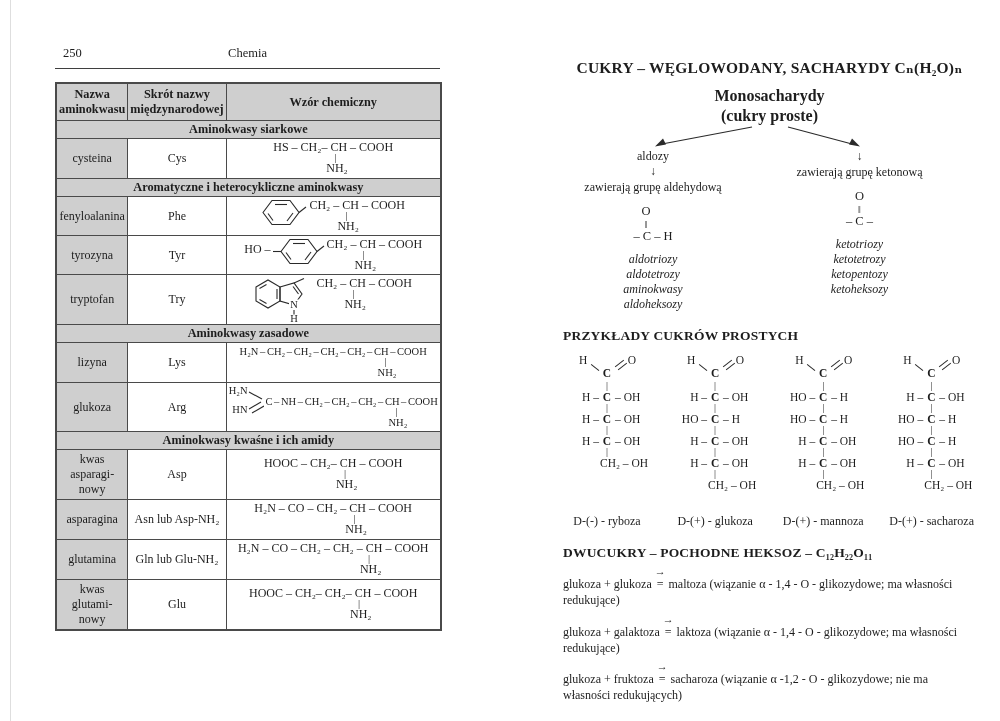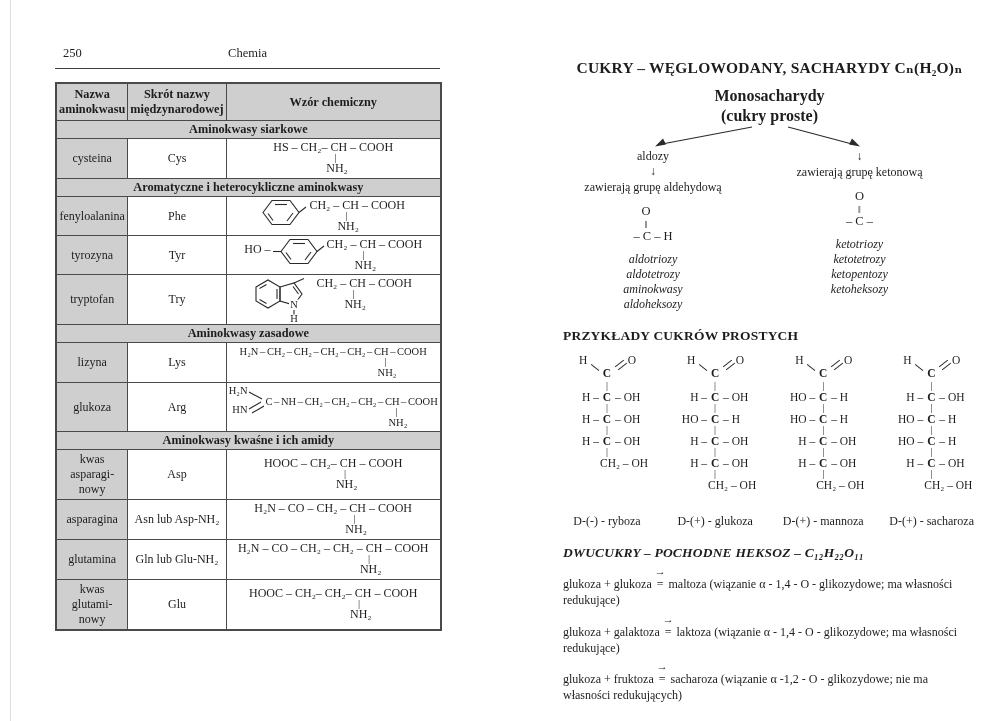--- a/index.html
+++ b/index.html
@@ -68,21 +68,21 @@
   .cho-b1  { position:absolute; left:25px; top:11px; width:10px; height:1.2px; background:#2a2a2a; transform:rotate(38deg); }
   .cho-b2a { position:absolute; right:24px; top:7px;  width:11px; height:1.1px; background:#2a2a2a; transform:rotate(-38deg); }
   .cho-b2b { position:absolute; right:21px; top:10px; width:11px; height:1.1px; background:#2a2a2a; transform:rotate(-38deg); }
   .fbond { width:84px; text-align:center; font-size:10px; line-height:8px; height:8px; }
   .frow { display:grid; grid-template-columns:34px 16px 34px; line-height:14px; }
   .frow .fl { text-align:right; }
   .frow .fc { text-align:center; font-weight:700; }
   .frow .fr { text-align:left; }
   .ftail { padding-left:35px; line-height:14px; white-space:nowrap; }
 
-  .di-heading { margin-top:16px;font-style:italic; }
+  .di-heading { margin-top:16px; }
   .rxn { font-size:12px; margin-top:15px; line-height:1.35; }
   .eqstack { display:inline-block; position:relative; margin:0 5px; }
   .eqstack .ra { position:absolute; left:50%; transform:translateX(-50%); top:-12px; font-size:11px; }
 
   svg .ln { stroke:#2a2a2a; stroke-width:1.1; fill:none; }
   svg text { font-family:"Liberation Serif","DejaVu Serif",serif; fill:#1d1d1d; }
 </style>
 </head>
 <body>
 

